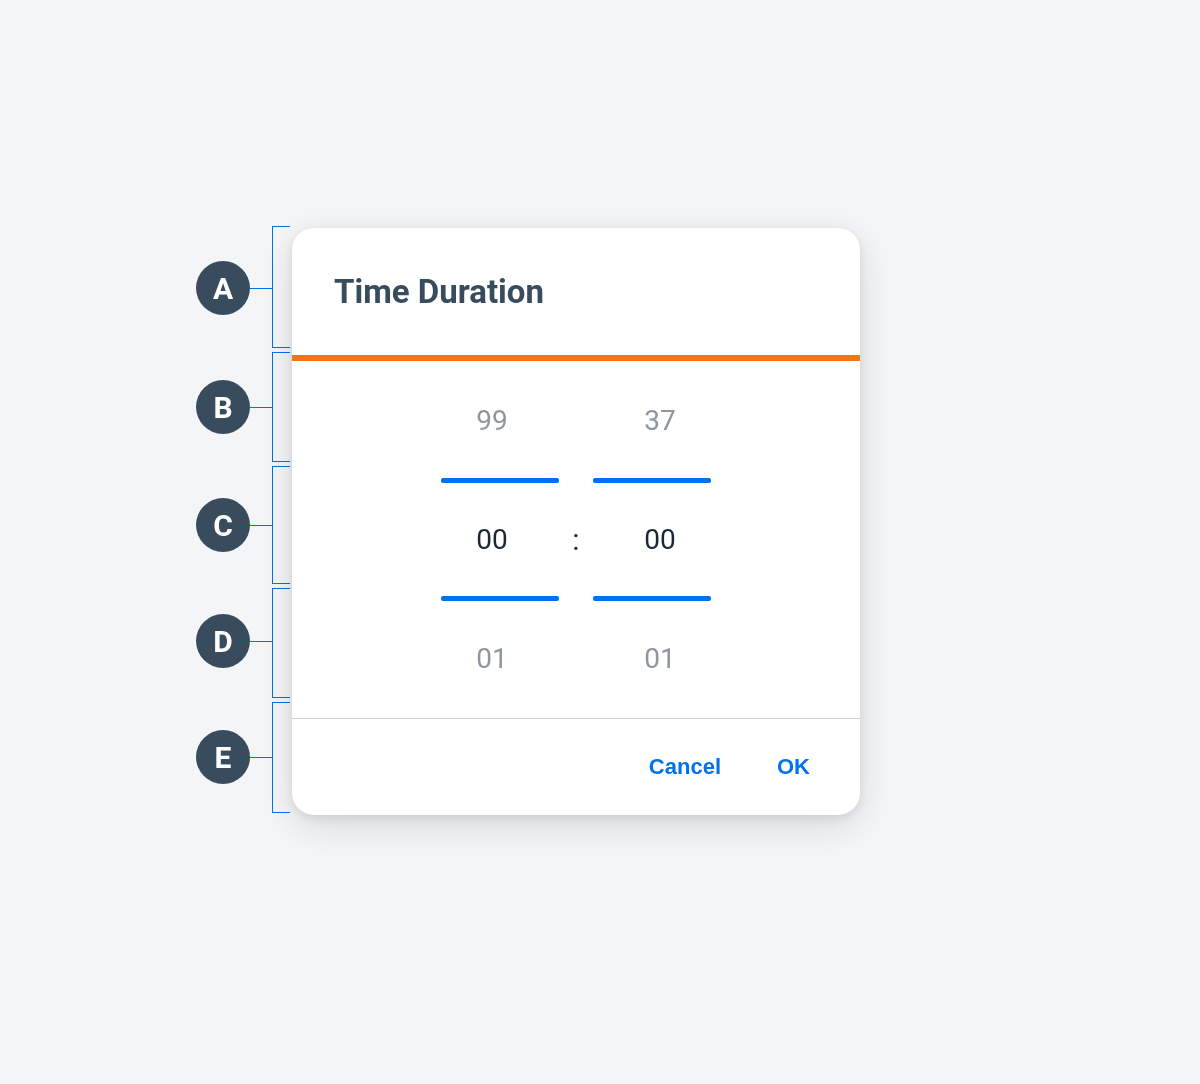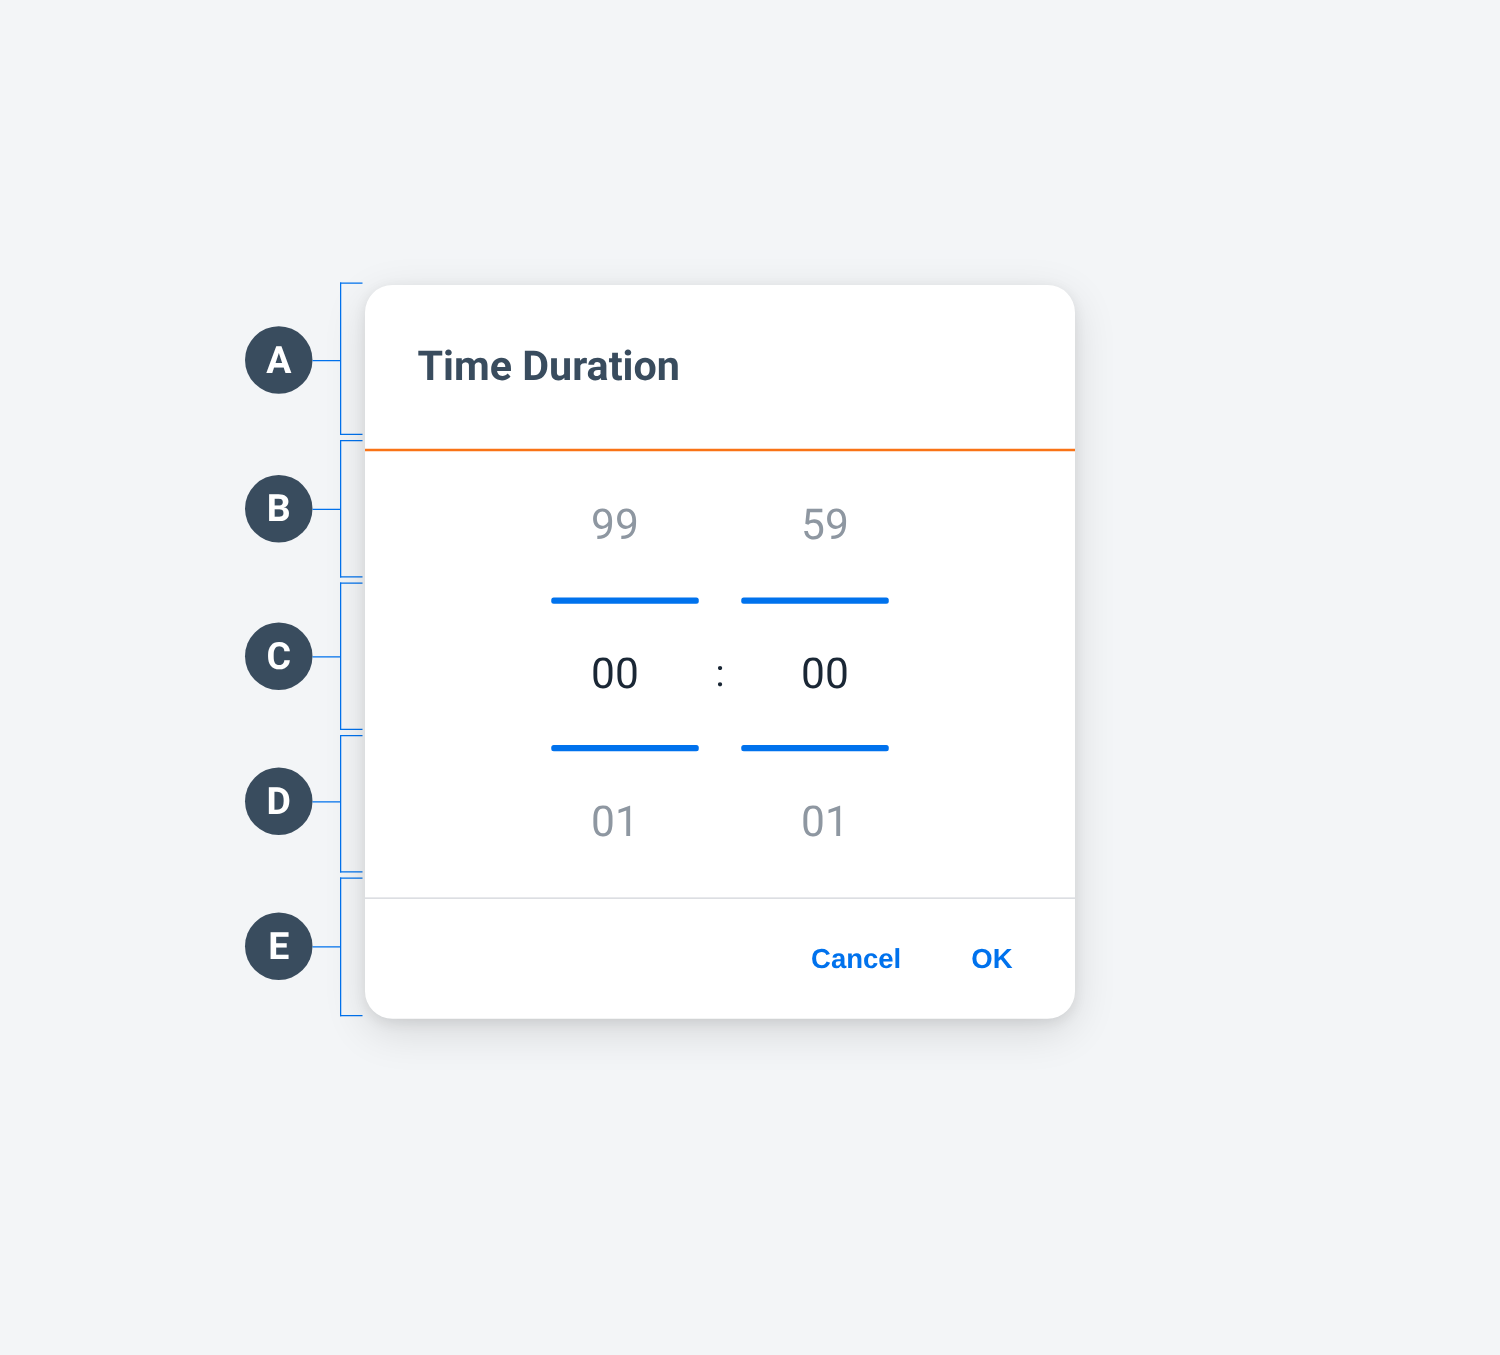--- a/index.html
+++ b/index.html
@@ -65,21 +65,21 @@
       box-shadow: 0 10px 35px rgba(0,0,0,0.12), 0 3px 10px rgba(0,0,0,0.08);
       display: flex;
       flex-direction: column;
     }
     
     .modal-header {
       height: 150px;
       display: flex;
       align-items: center;
       padding: 0 42px;
-      border-bottom: 2px solid #f97316;
+      border-bottom: 6px solid #f97316;
     }
     
     .modal-title {
       font-size: 33px;
       font-weight: 700;
       color: #394c5e;
     }
     
     .modal-body {
       flex: 1;
@@ -92,21 +92,21 @@
       height: 119px;
       display: flex;
       align-items: center;
       justify-content: center;
       gap: 16px;
     }
     
     .picker-value {
       width: 118px;
       text-align: center;
-      font-size: 34px;
+      font-size: 28px;
     }
     
     .picker-value.muted {
       color: #8e97a1;
       font-weight: 400;
     }
     
     .picker-value.active {
       color: #1a2735;
       font-weight: 400;
@@ -191,21 +191,21 @@
 <div class="modal">
   <div class="modal-header">
     <div class="modal-title">Time Duration</div>
   </div>
 
   <div class="modal-body">
 
     <div class="picker-row">
       <div class="picker-value muted">99</div>
       <div class="separator hidden">:</div>
-      <div class="picker-value muted">59</div>
+      <div class="picker-value muted">37</div>
     </div>
 
     <div class="picker-row picker-center">
       <div class="divider-line" style="top: -2px; left: 149px; width: 118px;"></div>
       <div class="divider-line" style="top: -2px; left: 301px; width: 118px;"></div>
 
       <div class="picker-value active">00</div>
       <div class="separator">:</div>
       <div class="picker-value active">00</div>
 

